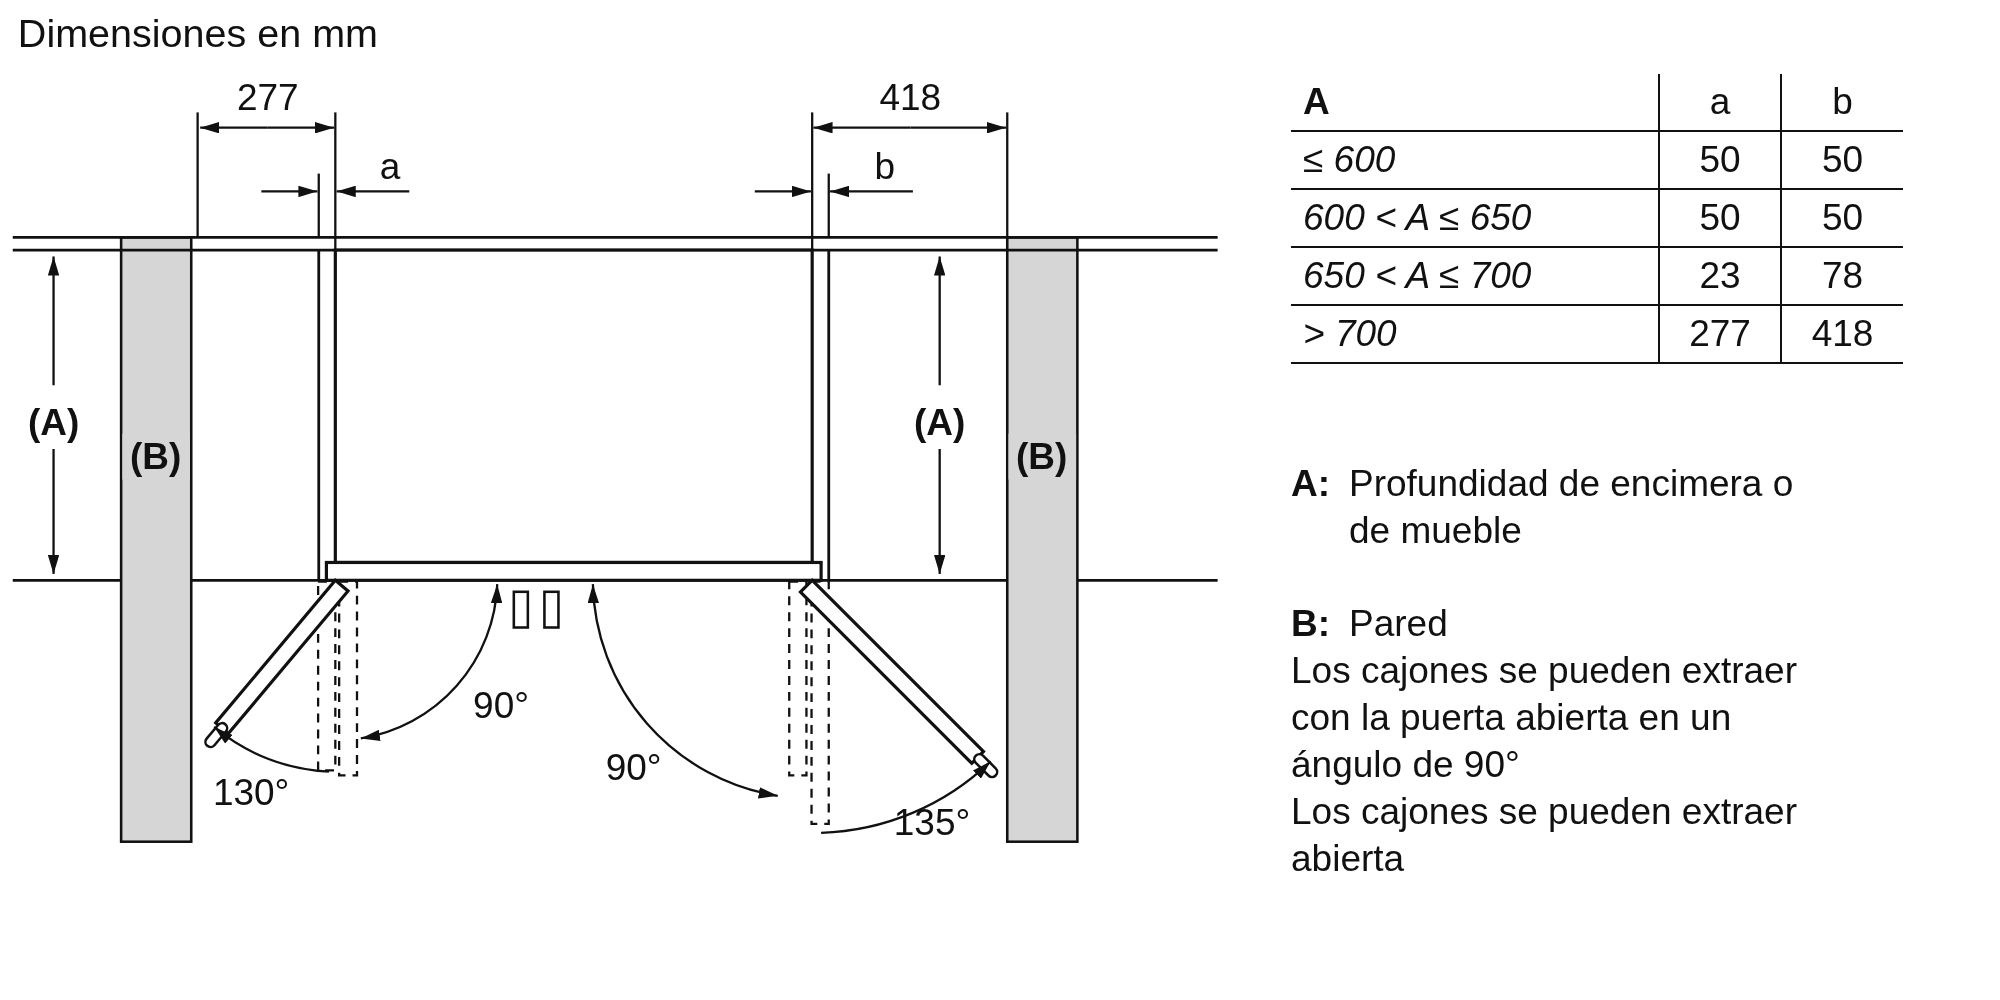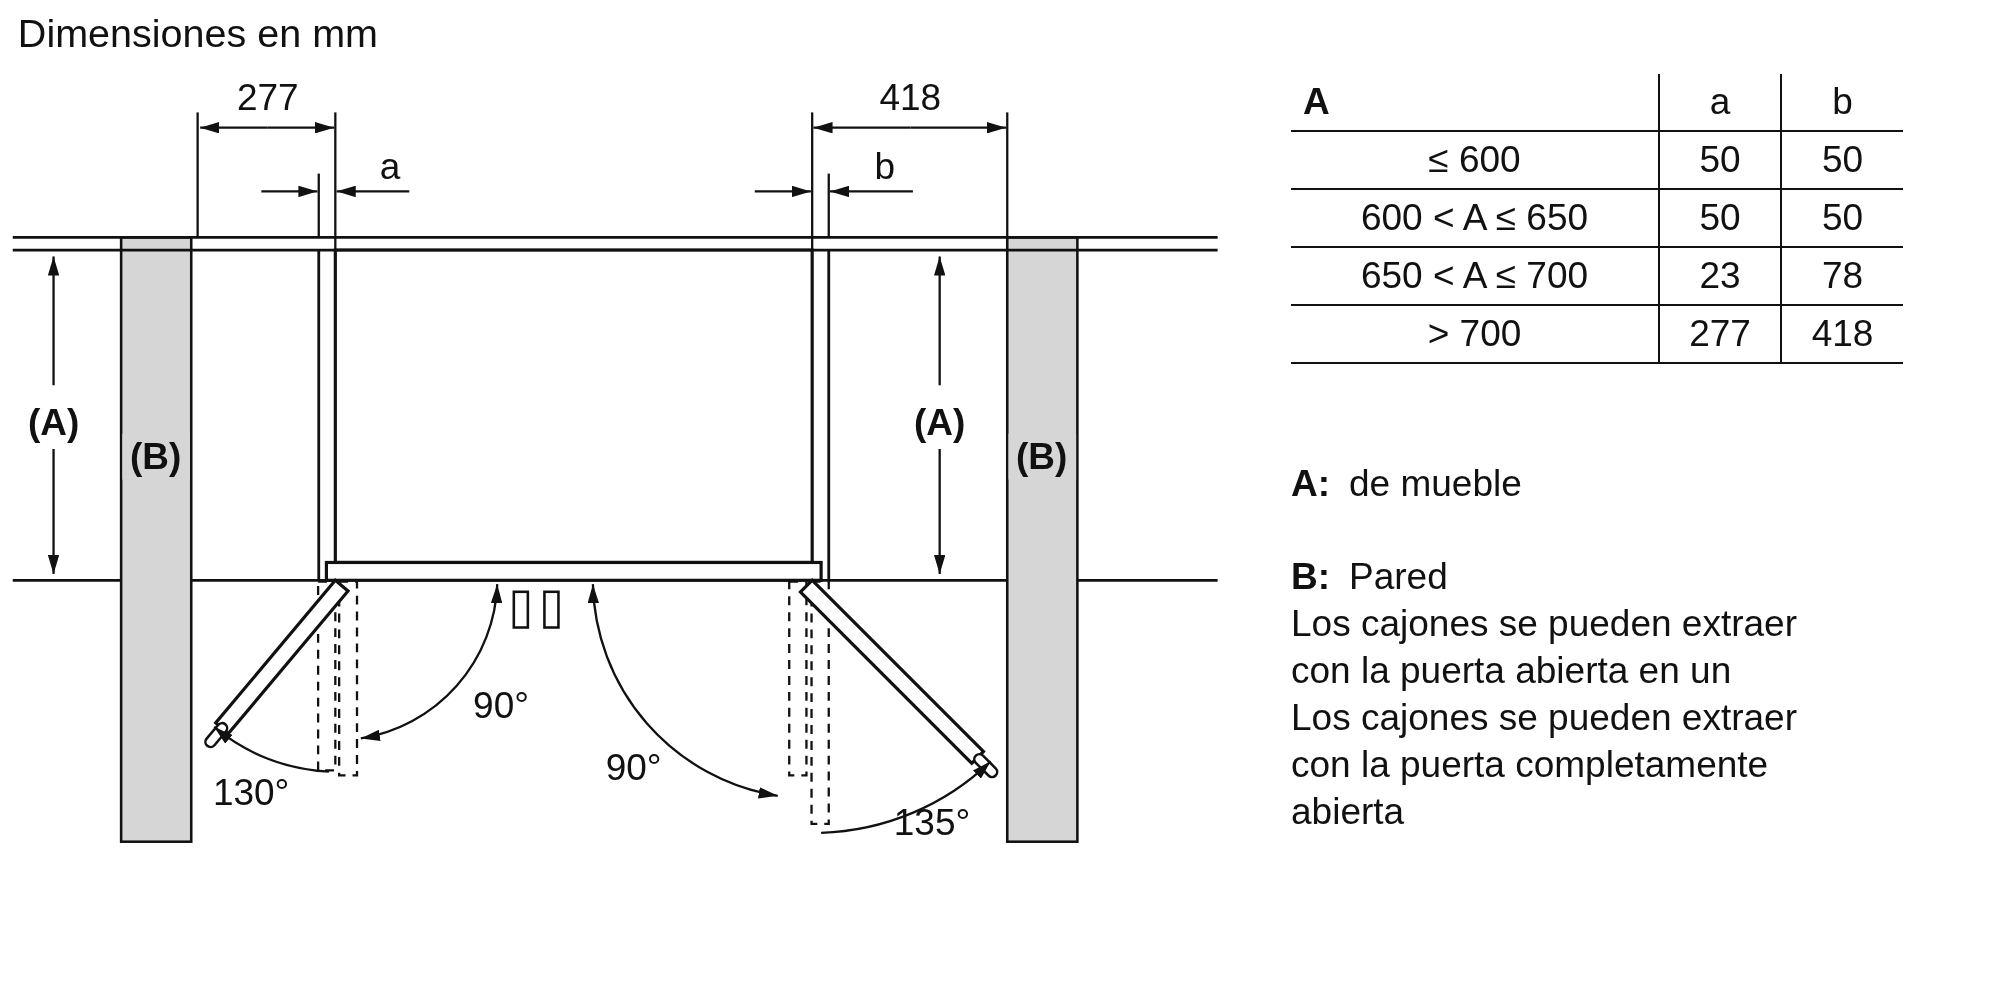--- a/index.html
+++ b/index.html
@@ -3,21 +3,21 @@
 <meta charset="utf-8">
 <style>
   html,body{margin:0;padding:0;background:#fff;}
   body{font-family:"Liberation Sans",sans-serif;color:#000;}
   #stage{position:relative;width:2000px;height:1000px;background:#fff;overflow:hidden;}
   svg text{font-family:"Liberation Sans",sans-serif;fill:#111;}
   .right-col{position:absolute;left:1291px;top:74px;width:690px;}
   table.dim{border-collapse:collapse;width:612px;font-size:37px;color:#111;}
   table.dim th,table.dim td{height:56px;border-bottom:2px solid #111;padding:0 12px;font-weight:normal;white-space:nowrap;}
   table.dim th.c1{text-align:left;font-weight:bold;}
-  table.dim td.range{text-align:center;}
+  table.dim td.range{text-align:left;font-style:italic;}
   table.dim th.c2,table.dim th.c3,table.dim td.num{text-align:center;border-left:2px solid #111;}
   .notes{margin-top:96px;font-size:37px;line-height:47px;color:#111;}
   .note{position:relative;}
   .note-b{margin-top:46px;}
   .bold{font-weight:bold;}
   .hang{padding-left:58px;position:relative;}
   .hang .lbl{position:absolute;left:0;top:0;}
   .indent{padding-left:58px;}
 </style>
 </head>
@@ -160,30 +160,31 @@
           <td class="num">277</td>
           <td class="num">418</td>
         </tr>
       </tbody>
     </table>
 
     <div class="notes">
       <div class="note note-a">
         <div class="note-line hang">
           <span class="lbl bold">A:</span>
+          <span>Profundidad de encimera o</span>
         </div>
         <div class="note-line indent">de mueble</div>
       </div>
 
       <div class="note note-b">
         <div class="note-line hang">
           <span class="lbl bold">B:</span>
           <span>Pared</span>
         </div>
         <div class="note-line">Los cajones se pueden extraer</div>
         <div class="note-line">con la puerta abierta en un</div>
+        <div class="note-line">ángulo de 90°</div>
         <div class="note-line">Los cajones se pueden extraer</div>
-        <div class="note-line">con la puerta completamente</div>
         <div class="note-line">abierta</div>
       </div>
     </div>
   </div>
 </div>
 
 </body></html>

